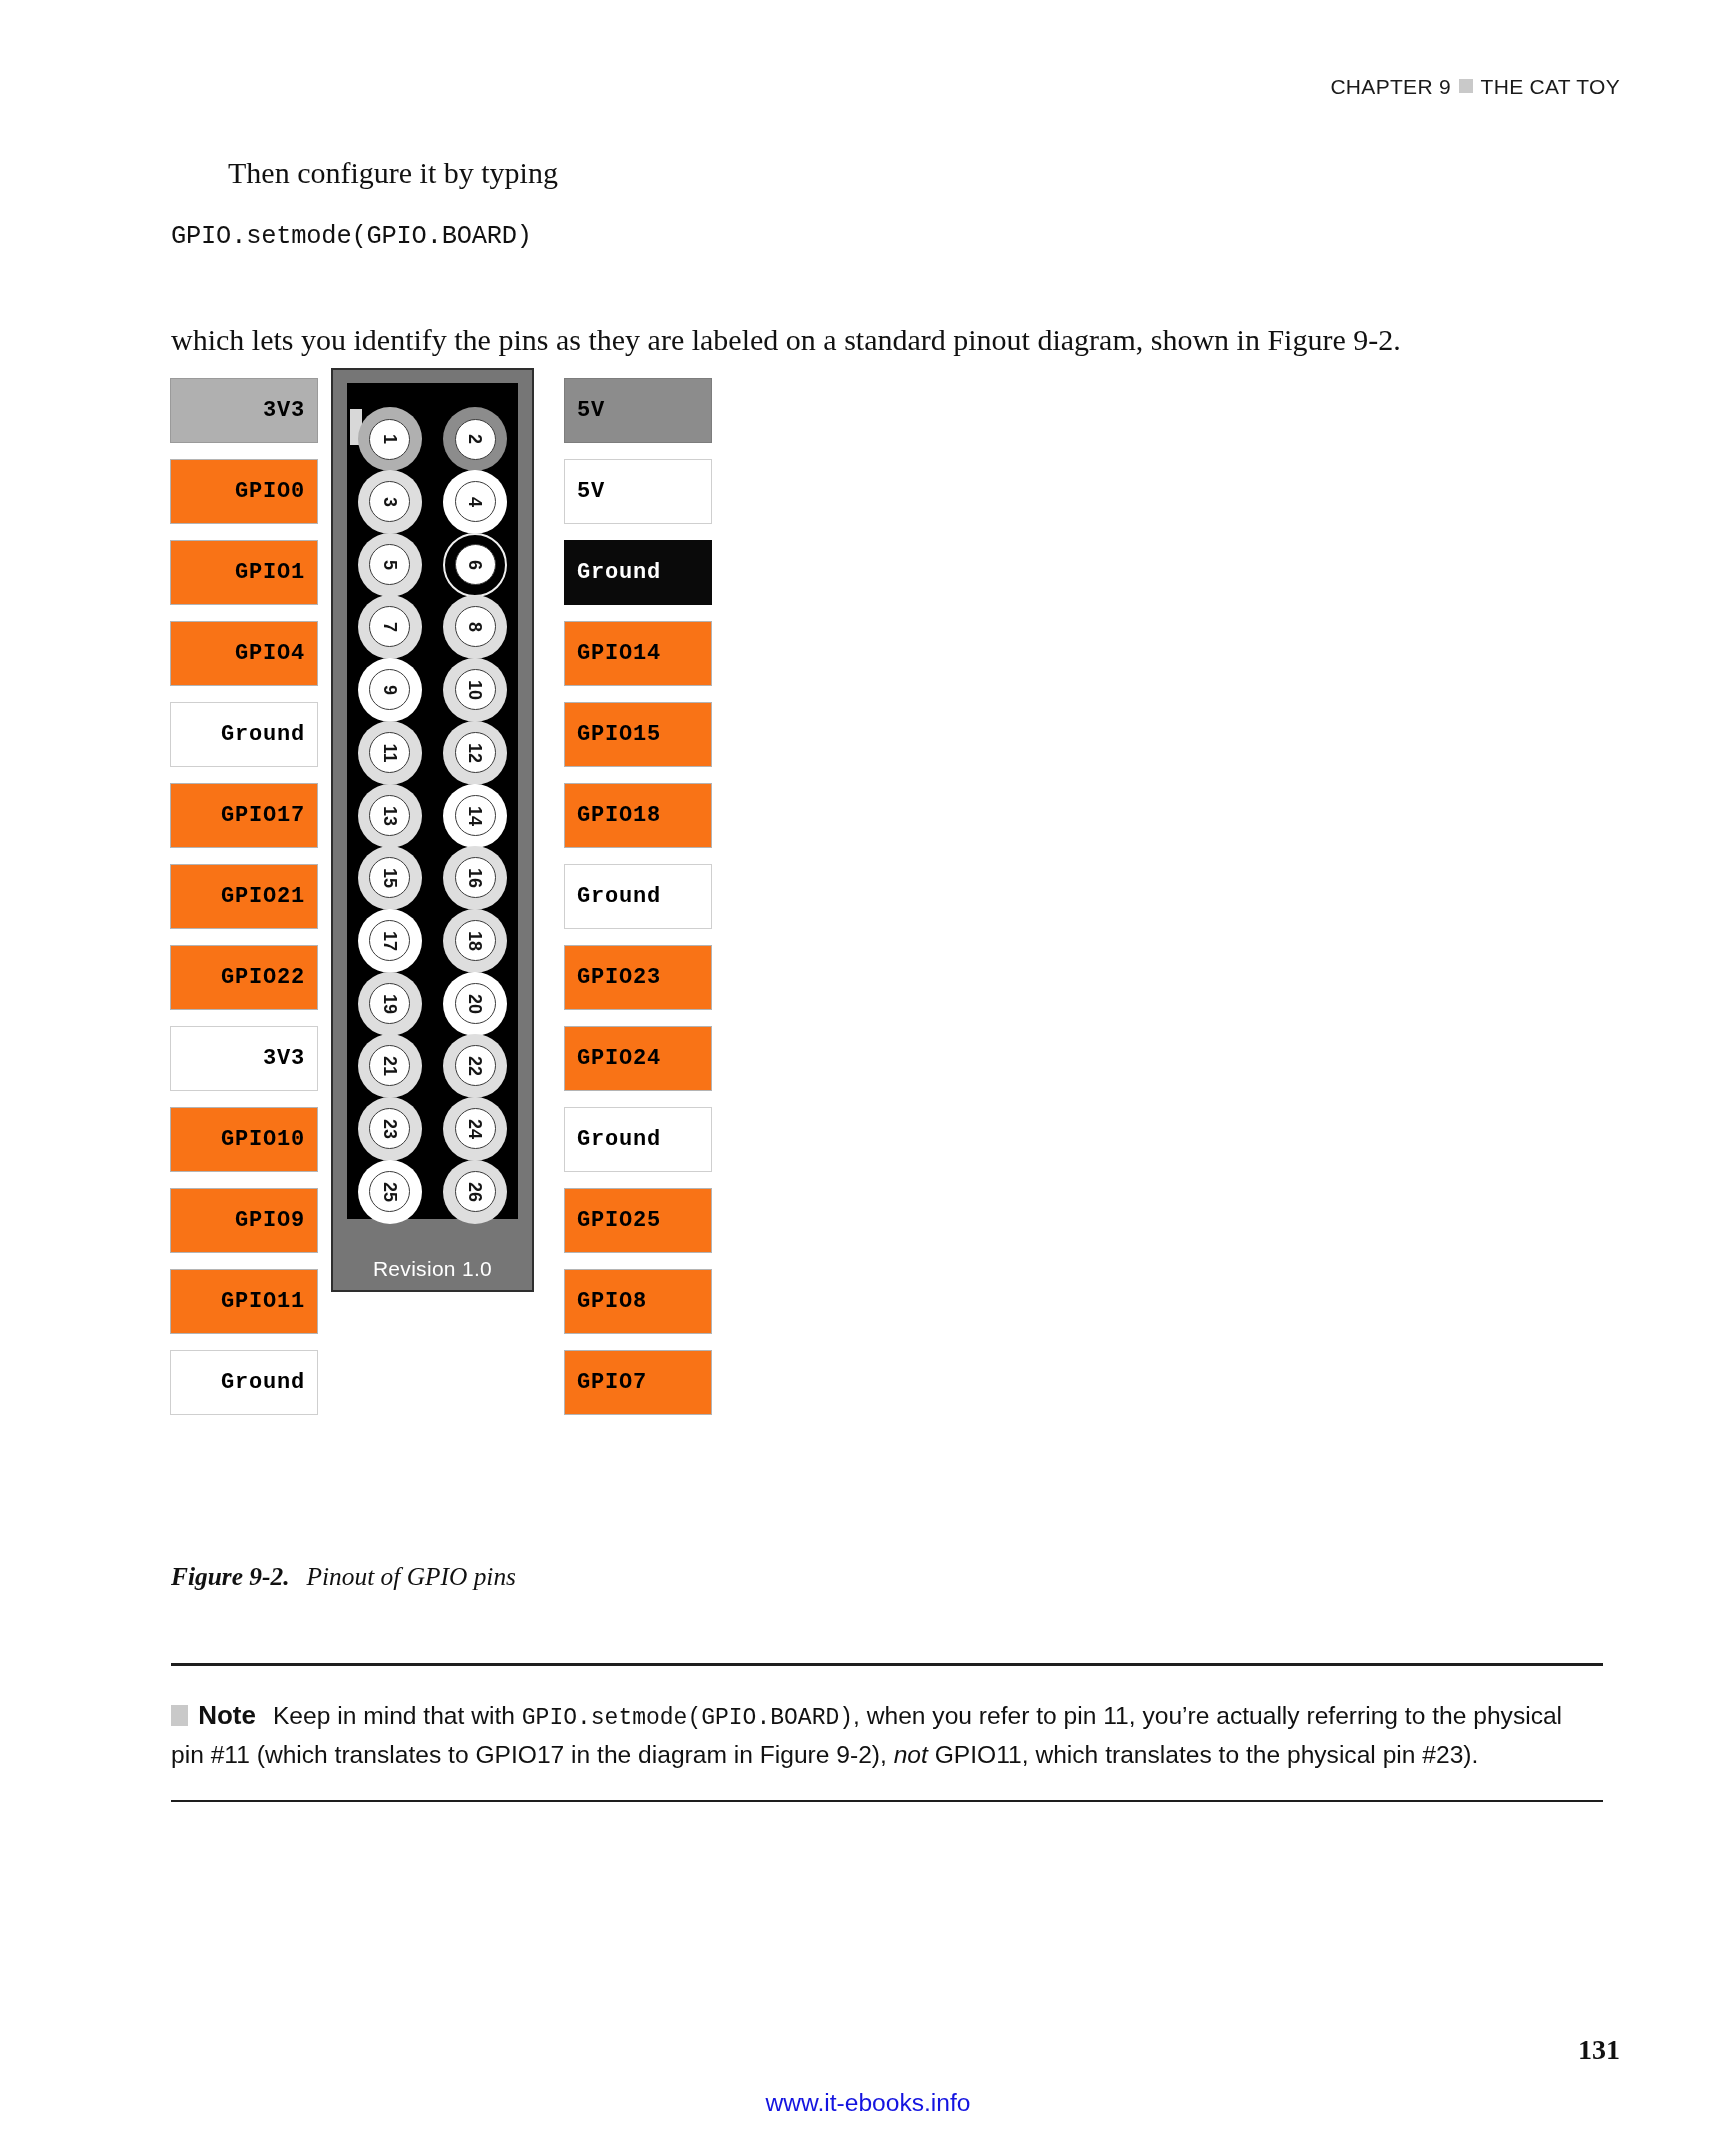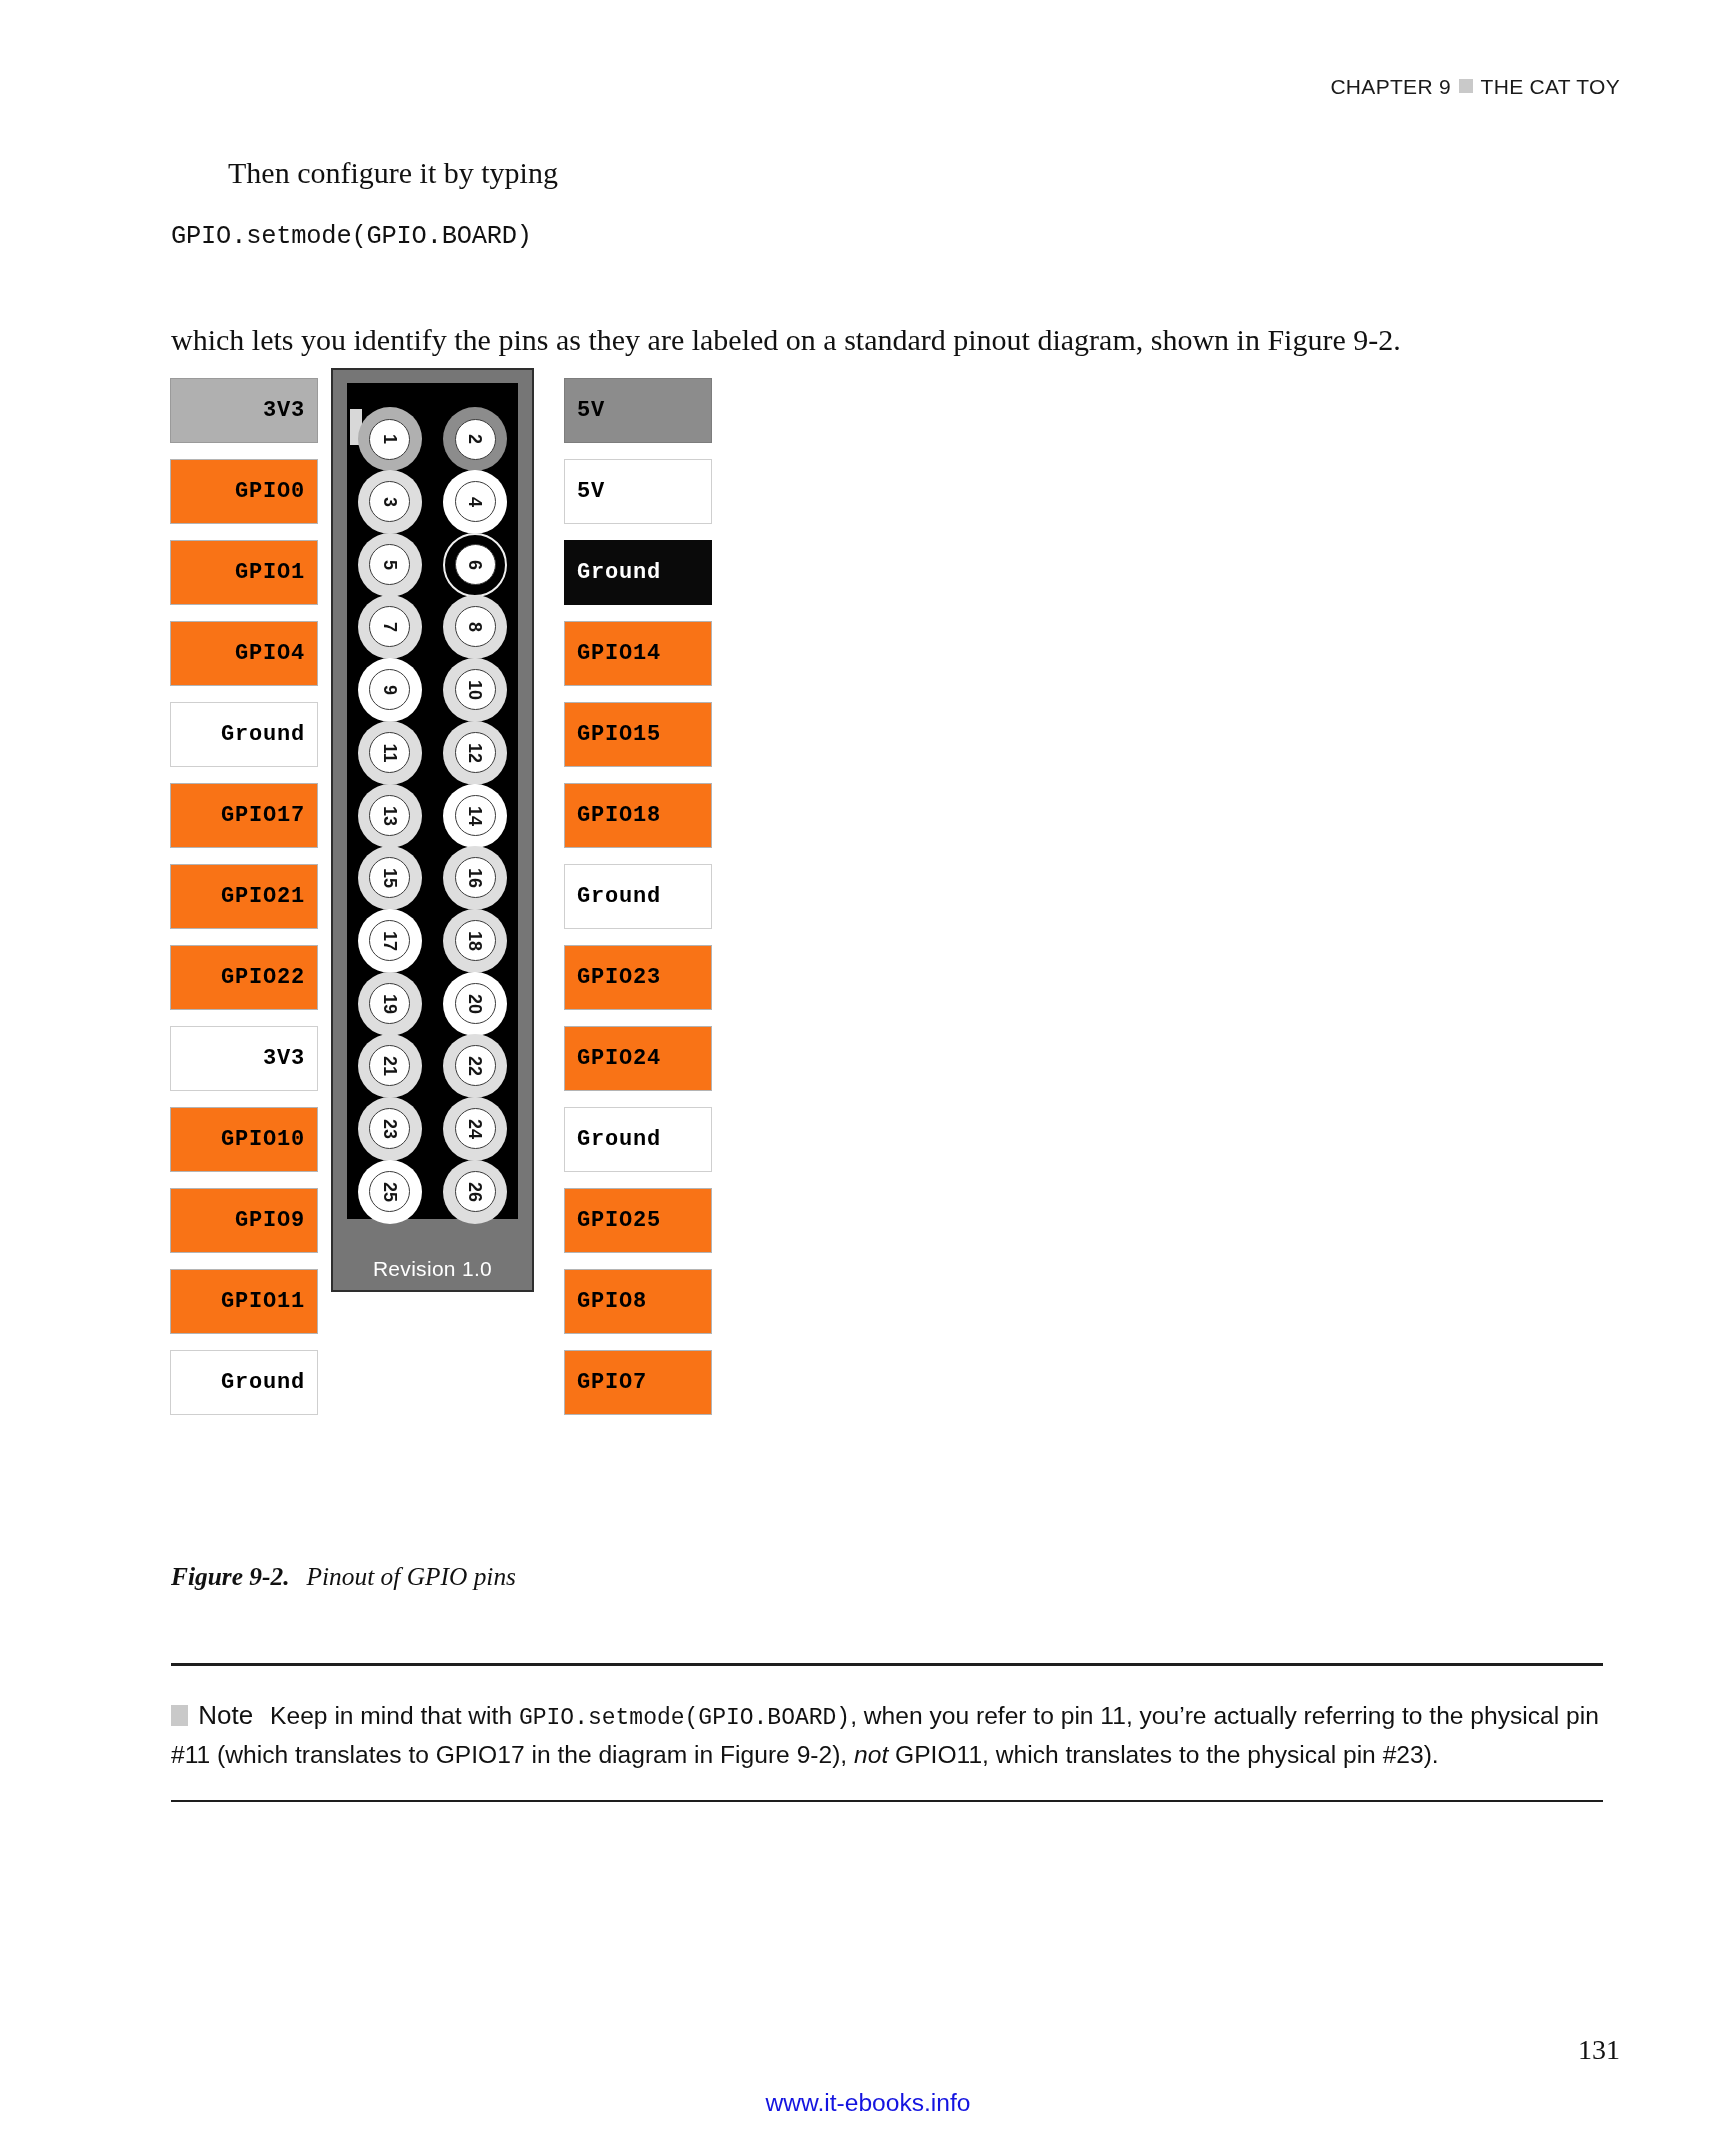--- a/index.html
+++ b/index.html
@@ -232,37 +232,38 @@
   }
   #note-body .note-square {
     display: inline-block;
     width: 17px;
     height: 21px;
     background: #c9c9c9;
     vertical-align: -2.5px;
     margin-right: 10.2px;
   }
   #note-body .note-word {
-    font-weight: normal;
+    font-weight: bold;
     font-size: 26px;
     margin-right: 17px;
   }
   #note-body code, #note-body .mono {
     font-family: "Liberation Mono", monospace;
     font-size: 23px;
   }
   #note-body .ital { font-style: italic; }
 
   
   #page-number {
     position: absolute;
     right: 116px;
     top: 2034px;
     font-size: 28px;
     color: #111111;
+    font-weight: bold;
   }
   #site-footer {
     position: absolute;
     left: 0;
     right: 0;
     top: 2089px;
     text-align: center;
     font-family: "Liberation Sans", sans-serif;
     font-size: 24.6px;
     color: #1414e0;

